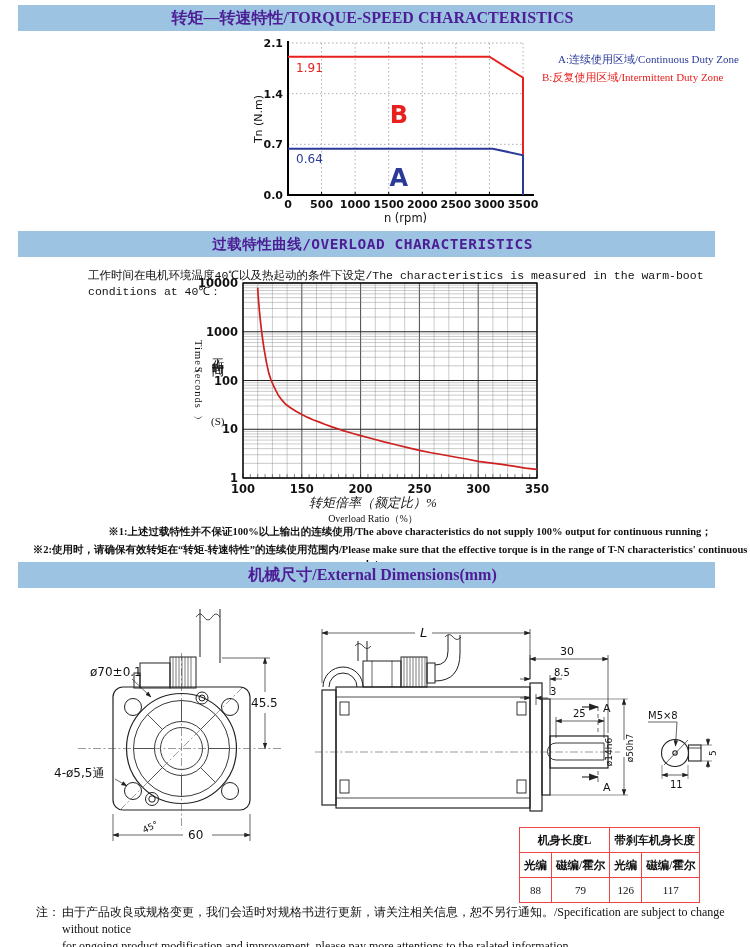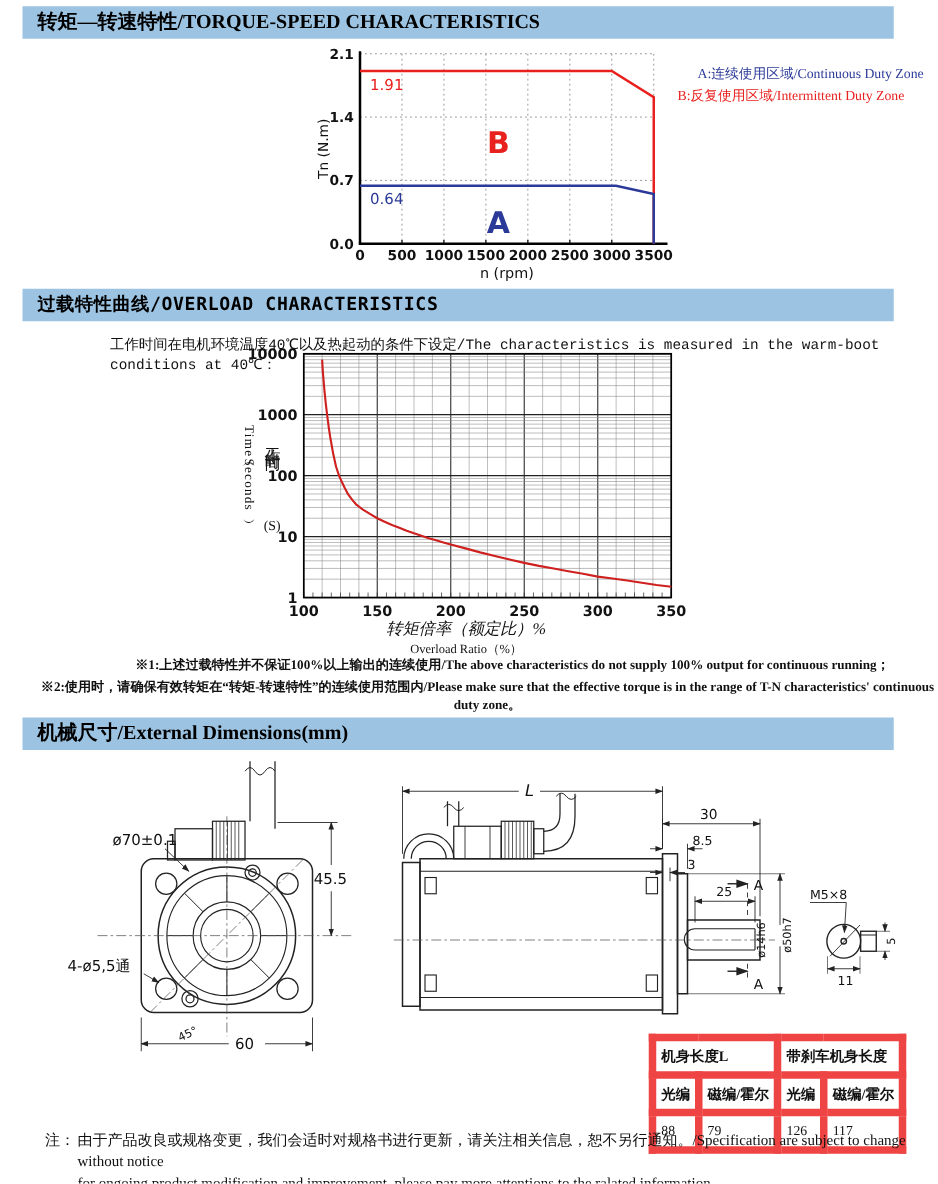--- a/index.html
+++ b/index.html
@@ -1,38 +1,38 @@
 <!DOCTYPE html>
 <html><head>
 <meta charset="utf-8">
 <style>
   html,body{margin:0;padding:0;background:#fff;}
   .page{position:relative;width:750px;height:947px;background:#ffffff;overflow:hidden;
         font-family:"Liberation Serif",serif;color:#111;}
   .sec-hdr{position:absolute;left:18px;width:697px;height:26px;background:#9cc4e2;
            font-family:"Liberation Serif",serif;font-weight:bold;font-size:16px;line-height:26px;
-           padding-left:12px;box-sizing:border-box;color:#000000;}
+           padding-left:12px;box-sizing:border-box;color:#4c1d95;text-align:center;}
   .sec-hdr.mono{font-family:"DejaVu Sans Mono",monospace;font-size:14.5px;letter-spacing:.5px;}
   .cond-note{position:absolute;left:88px;top:268px;font-size:11.5px;font-family:Liberation Mono, monospace;}
   .v-label-en{position:absolute;left:191px;top:340px;writing-mode:vertical-rl;
               font-size:10.5px;font-family:"Liberation Serif",serif;letter-spacing:1px;}
   .v-label-cn{position:absolute;left:209px;top:348px;writing-mode:vertical-rl;
               font-size:12.5px;font-family:"Liberation Serif",serif;letter-spacing:2px;}
   .v-label-s{position:absolute;left:211px;top:415px;font-size:11px;}
   .ol-xlabel-cn{position:absolute;left:178px;top:494px;width:390px;text-align:center;
                 font-size:13px;font-family:"Liberation Serif",serif;font-style:italic;}
   .ol-xlabel-en{position:absolute;left:178px;top:512px;width:390px;text-align:center;
                 font-size:10px;font-family:"Liberation Serif",serif;}
   .ts-legend{position:absolute;left:542px;top:50px;font-size:11px;line-height:18px;
              font-family:"Liberation Serif",serif;}
   .note-line{position:absolute;left:0;width:750px;text-align:center;font-size:10.5px;
              font-family:"Liberation Serif",serif;font-weight:bold;}
   .dim-table{position:absolute;left:519px;top:827px;border-collapse:collapse;
              font-family:"Liberation Serif",serif;}
-  .dim-table td{border:6px solid #ef4444;vertical-align:middle;
+  .dim-table td{border:1px solid #ef4444;text-align:center;vertical-align:middle;
                 height:24px;padding:0 4px;font-size:11px;}
   .dim-table .hd{font-weight:bold;font-size:11.5px;}
   .footer-label{position:absolute;left:36px;top:904px;font-size:12px;}
   .footer-text{position:absolute;left:62px;top:904px;width:682px;font-size:12px;line-height:17px;}
   svg text{font-family:"DejaVu Sans",sans-serif;}
   .chart{position:absolute;}
 </style>
 </head>
 <body>
 
@@ -210,21 +210,21 @@
     </svg>
   <div class="v-label-en">Time（Seconds）</div>
   <div class="v-label-cn">工作时间</div>
   <div class="v-label-s">(S)</div>
   <div class="ol-xlabel-cn">转矩倍率（额定比）%</div>
   <div class="ol-xlabel-en">Overload Ratio（%）</div>
 
   <div class="note-line" style="top:525px;padding-left:70px;box-sizing:border-box;">※1:上述过载特性并不保证100%以上输出的连续使用/The above characteristics do not supply 100% output for continuous running；</div>
   <div class="note-line" style="top:543px;padding-left:30px;box-sizing:border-box;">※2:使用时，请确保有效转矩在“转矩-转速特性”的连续使用范围内/Please make sure that the effective torque is in the range of T-N characteristics' continuous duty zone。</div>
 
-  <div class="sec-hdr" style="top:562px;margin-top:12px;">
+  <div class="sec-hdr" style="top:562px;">
     <span>机械尺寸/External Dimensions(mm)</span>
   </div>
 
   <svg class="chart" style="left:20px;top:595px;" width="710" height="250" viewBox="0 0 710 250">
     <defs>
       <marker id="arr" viewBox="0 0 10 10" refX="9" refY="5" markerWidth="9" markerHeight="9" orient="auto-start-reverse">
         <path d="M0,1.5 L10,5 L0,8.5 z" fill="#222"></path>
       </marker>
     </defs>
 

